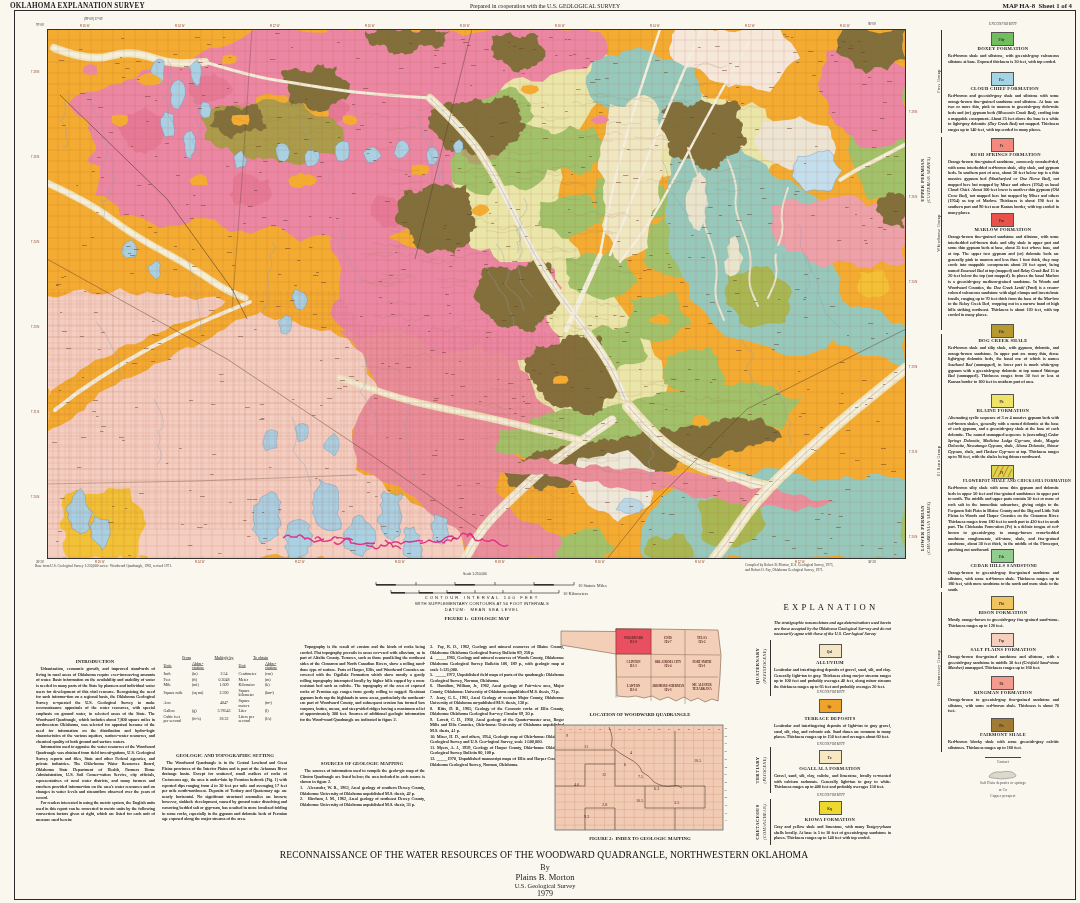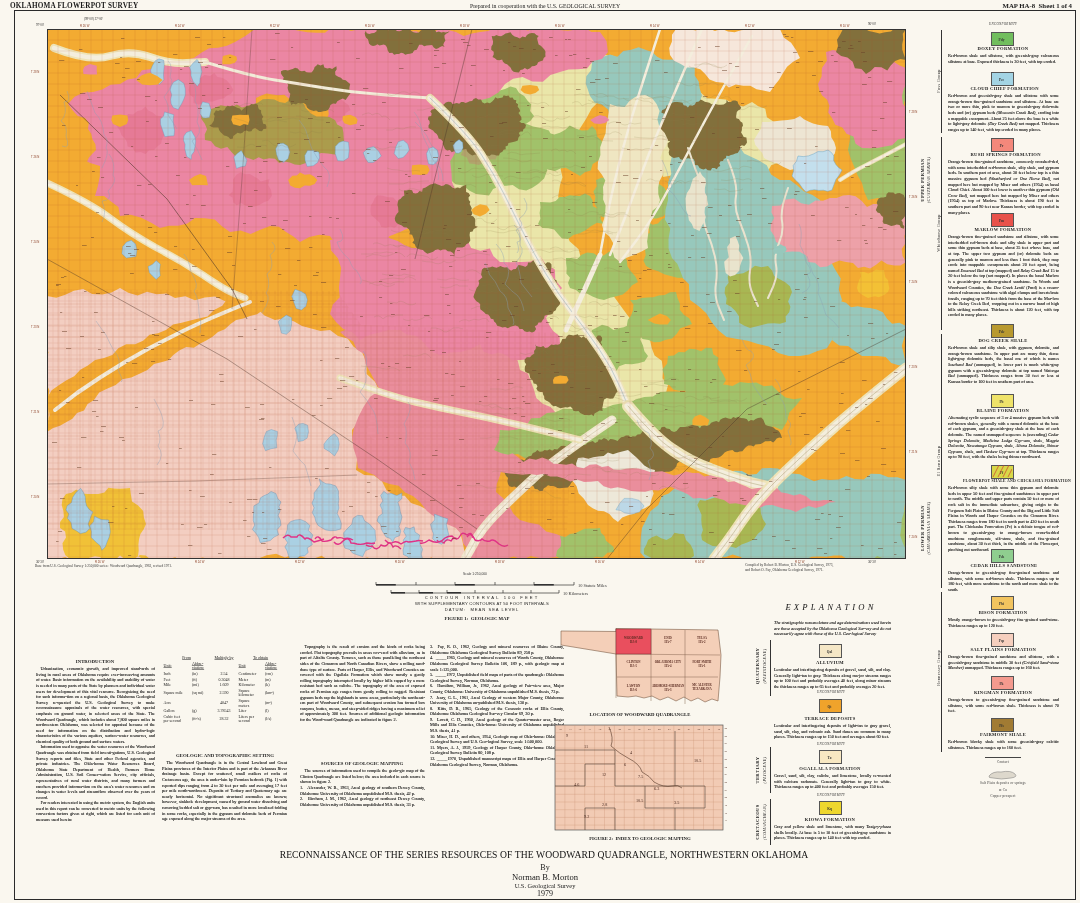--- a/index.html
+++ b/index.html
@@ -6,21 +6,21 @@
 .abs{position:absolute;}
 .t35{position:absolute;font-size:7px;transform:scale(0.5);transform-origin:center;font-weight:bold;}
 .t43{font-size:8.6px;line-height:1.3;text-shadow:0 0 0.35px rgba(20,20,20,0.6);}
 .t40{font-size:8.0px;line-height:1.3;}
 .fname{position:absolute;font-size:9.2px;transform:scale(0.5);transform-origin:center top;text-align:center;font-weight:bold;letter-spacing:0.6px;white-space:nowrap;}
 .unconf{position:absolute;font-size:6.6px;transform:scale(0.5);transform-origin:center top;font-style:italic;letter-spacing:0.5px;color:#333;}
 .hdg{position:absolute;font-size:9.6px;transform:translateX(-50%) scale(0.5);transform-origin:center top;font-weight:bold;text-align:center;white-space:nowrap;}
 
 </style></head><body>
 <div class="abs" style="left:14px;top:10px;width:1060px;height:888px;border:1.2px solid #2a2a2a;"></div>
-<div class="abs" style="left:10px;top:2px;font-size:7.2px;font-weight:bold;letter-spacing:0.2px;">OKLAHOMA FLOWERPOT SURVEY</div>
+<div class="abs" style="left:10px;top:2px;font-size:7.2px;font-weight:bold;letter-spacing:0.2px;">OKLAHOMA EXPLANATION SURVEY</div>
 <div class="abs" style="left:420px;top:3px;width:250px;text-align:center;font-size:5.8px;">Prepared in cooperation with the U.S. GEOLOGICAL SURVEY</div>
 <div class="abs" style="right:8px;top:2px;font-size:6.8px;font-weight:bold;">MAP HA-8&nbsp;&nbsp;Sheet 1 of 4</div>
 
 <div class="abs" style="left:80px;top:24px;font-size:5.6px;transform:scale(0.5);transform-origin:0 0;color:#8a3a20;font-family:Liberation Sans,sans-serif;">R 26 W</div>
 <div class="abs" style="left:175px;top:24px;font-size:5.6px;transform:scale(0.5);transform-origin:0 0;color:#8a3a20;font-family:Liberation Sans,sans-serif;">R 24 W</div>
 <div class="abs" style="left:270px;top:24px;font-size:5.6px;transform:scale(0.5);transform-origin:0 0;color:#8a3a20;font-family:Liberation Sans,sans-serif;">R 22 W</div>
 <div class="abs" style="left:365px;top:24px;font-size:5.6px;transform:scale(0.5);transform-origin:0 0;color:#8a3a20;font-family:Liberation Sans,sans-serif;">R 20 W</div>
 <div class="abs" style="left:460px;top:24px;font-size:5.6px;transform:scale(0.5);transform-origin:0 0;color:#8a3a20;font-family:Liberation Sans,sans-serif;">R 18 W</div>
 <div class="abs" style="left:555px;top:24px;font-size:5.6px;transform:scale(0.5);transform-origin:0 0;color:#8a3a20;font-family:Liberation Sans,sans-serif;">R 16 W</div>
 <div class="abs" style="left:650px;top:24px;font-size:5.6px;transform:scale(0.5);transform-origin:0 0;color:#8a3a20;font-family:Liberation Sans,sans-serif;">R 14 W</div>
@@ -1549,21 +1549,21 @@
     <text x="140" y="38" font-size="4.2" fill="#4a2a20">10.5</text>
     <text x="84" y="54" font-size="4.2" fill="#4a2a20">7.5</text>
     <text x="20" y="62" font-size="4.2" fill="#4a2a20">4.6</text>
     <text x="100" y="66" font-size="4.2" fill="#4a2a20">6.3</text>
     <text x="82" y="78" font-size="4.2" fill="#4a2a20">10.5</text>
     <text x="48" y="82" font-size="4.2" fill="#4a2a20">2.8</text>
     <text x="30" y="94" font-size="4.2" fill="#4a2a20">9.2</text>
     <text x="120" y="80" font-size="4.2" fill="#4a2a20">3.5</text>
   </svg>
 <div class="hdg" style="left:640px;top:835px;">FIGURE 2:&nbsp;&nbsp;INDEX TO GEOLOGIC MAPPING</div>
-<div class="abs" style="left:761px;top:602px;width:140px;text-align:center;font-size:8.6px;letter-spacing:3.2px;color:#111;white-space:nowrap;font-style:italic;">EXPLANATION</div>
+<div class="abs" style="left:761px;top:602px;width:140px;text-align:center;font-size:8.6px;letter-spacing:3.2px;color:#111;white-space:nowrap;">EXPLANATION</div>
 <div class="t43" style="position:absolute;left:774px;top:620px;width:234px;transform:scale(0.5);transform-origin:0 0;text-align:justify;font-style:italic;">The stratigraphic nomenclature and age determinations used herein are those accepted by the Oklahoma Geological Sur-vey and do not necessarily agree with those of the U.S. Geo-logical Survey</div>
 
 <div style="position:absolute;left:819px;top:644px;width:21px;height:12px;background:#F5E7C6;border:0.5px solid #555;"></div>
 <div class="t35" style="position:absolute;left:819px;top:647.8px;width:21px;text-align:center;color:#333;">Qal</div>
 <div class="fname" style="left:765.0px;top:659.5px;width:130px;">ALLUVIUM</div>
 <div class="t43" style="position:absolute;left:774px;top:667px;width:234px;transform:scale(0.5);transform-origin:0 0;text-align:justify;">Lenticular and interfingering deposits of gravel, sand, silt, and clay.  Generally light-tan to gray.  Thickness along ma-jor streams ranges up to 100 feet and probably averages 40 feet, along minor streams the thickness ranges up to 65 feet and probably averages 20 feet.</div>
 <div class="unconf" style="left:796px;top:690px;width:70px;text-align:center;">UNCONFORMITY</div>
 
 <div style="position:absolute;left:819px;top:699px;width:21px;height:12px;background:#F0A32B;border:0.5px solid #555;"></div>
 <div class="t35" style="position:absolute;left:819px;top:702.8px;width:21px;text-align:center;color:#333;">Qt</div>
@@ -1703,16 +1703,16 @@
 <svg class="abs" style="left:932px;top:376.0px;" width="12" height="170" viewBox="0 0 12 170">
     <text x="8" y="85.0" transform="rotate(-90 8 85.0)" text-anchor="middle" font-family="Liberation Serif" fill="#222" font-size="4.2" letter-spacing="0.4">El Reno Group</text>
   </svg>
 <svg class="abs" style="left:932px;top:583.0px;" width="12" height="170" viewBox="0 0 12 170">
     <text x="8" y="85.0" transform="rotate(-90 8 85.0)" text-anchor="middle" font-family="Liberation Serif" fill="#222" font-size="4.2" letter-spacing="0.4">Hennessey Group</text>
   </svg>
 <div class="abs" style="left:941px;top:30px;width:1px;height:103px;background:#333;"></div>
 <div class="abs" style="left:941px;top:137px;width:1px;height:193px;background:#333;"></div>
 <div class="abs" style="left:941px;top:334px;width:1px;height:254px;background:#333;"></div>
 <div class="abs" style="left:941px;top:592px;width:1px;height:160px;background:#333;"></div>
-<div class="abs" style="left:144px;top:849px;width:800px;text-align:center;font-size:9.6px;letter-spacing:0.1px;color:#111;white-space:nowrap;">RECONNAISSANCE OF THE SERIES RESOURCES OF THE WOODWARD QUADRANGLE, NORTHWESTERN OKLAHOMA</div>
+<div class="abs" style="left:144px;top:849px;width:800px;text-align:center;font-size:9.6px;letter-spacing:0.1px;color:#111;white-space:nowrap;">RECONNAISSANCE OF THE WATER RESOURCES OF THE WOODWARD QUADRANGLE, NORTHWESTERN OKLAHOMA</div>
 <div class="abs" style="left:440px;top:863px;width:210px;text-align:center;font-size:8px;">By</div>
-<div class="abs" style="left:440px;top:872px;width:210px;text-align:center;font-size:8.6px;">Norman B. Morton</div>
+<div class="abs" style="left:440px;top:872px;width:210px;text-align:center;font-size:8.6px;">Plains B. Morton</div>
 <div class="abs" style="left:440px;top:882px;width:210px;text-align:center;font-size:6.4px;">U.S. Geological Survey</div>
 <div class="abs" style="left:440px;top:889px;width:210px;text-align:center;font-size:8px;">1979</div>
 </body></html>

